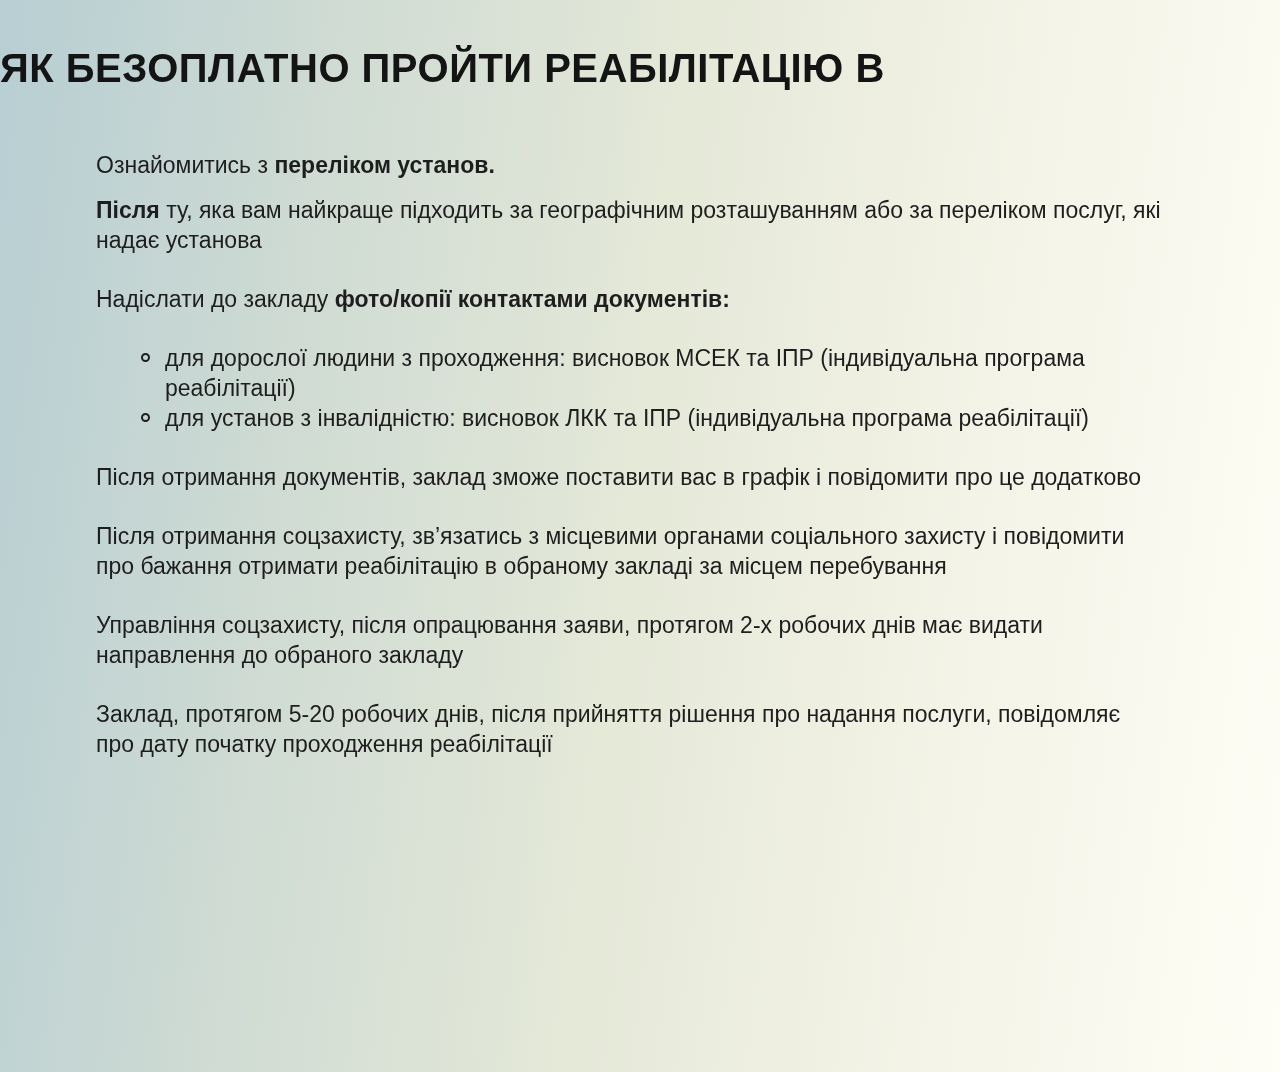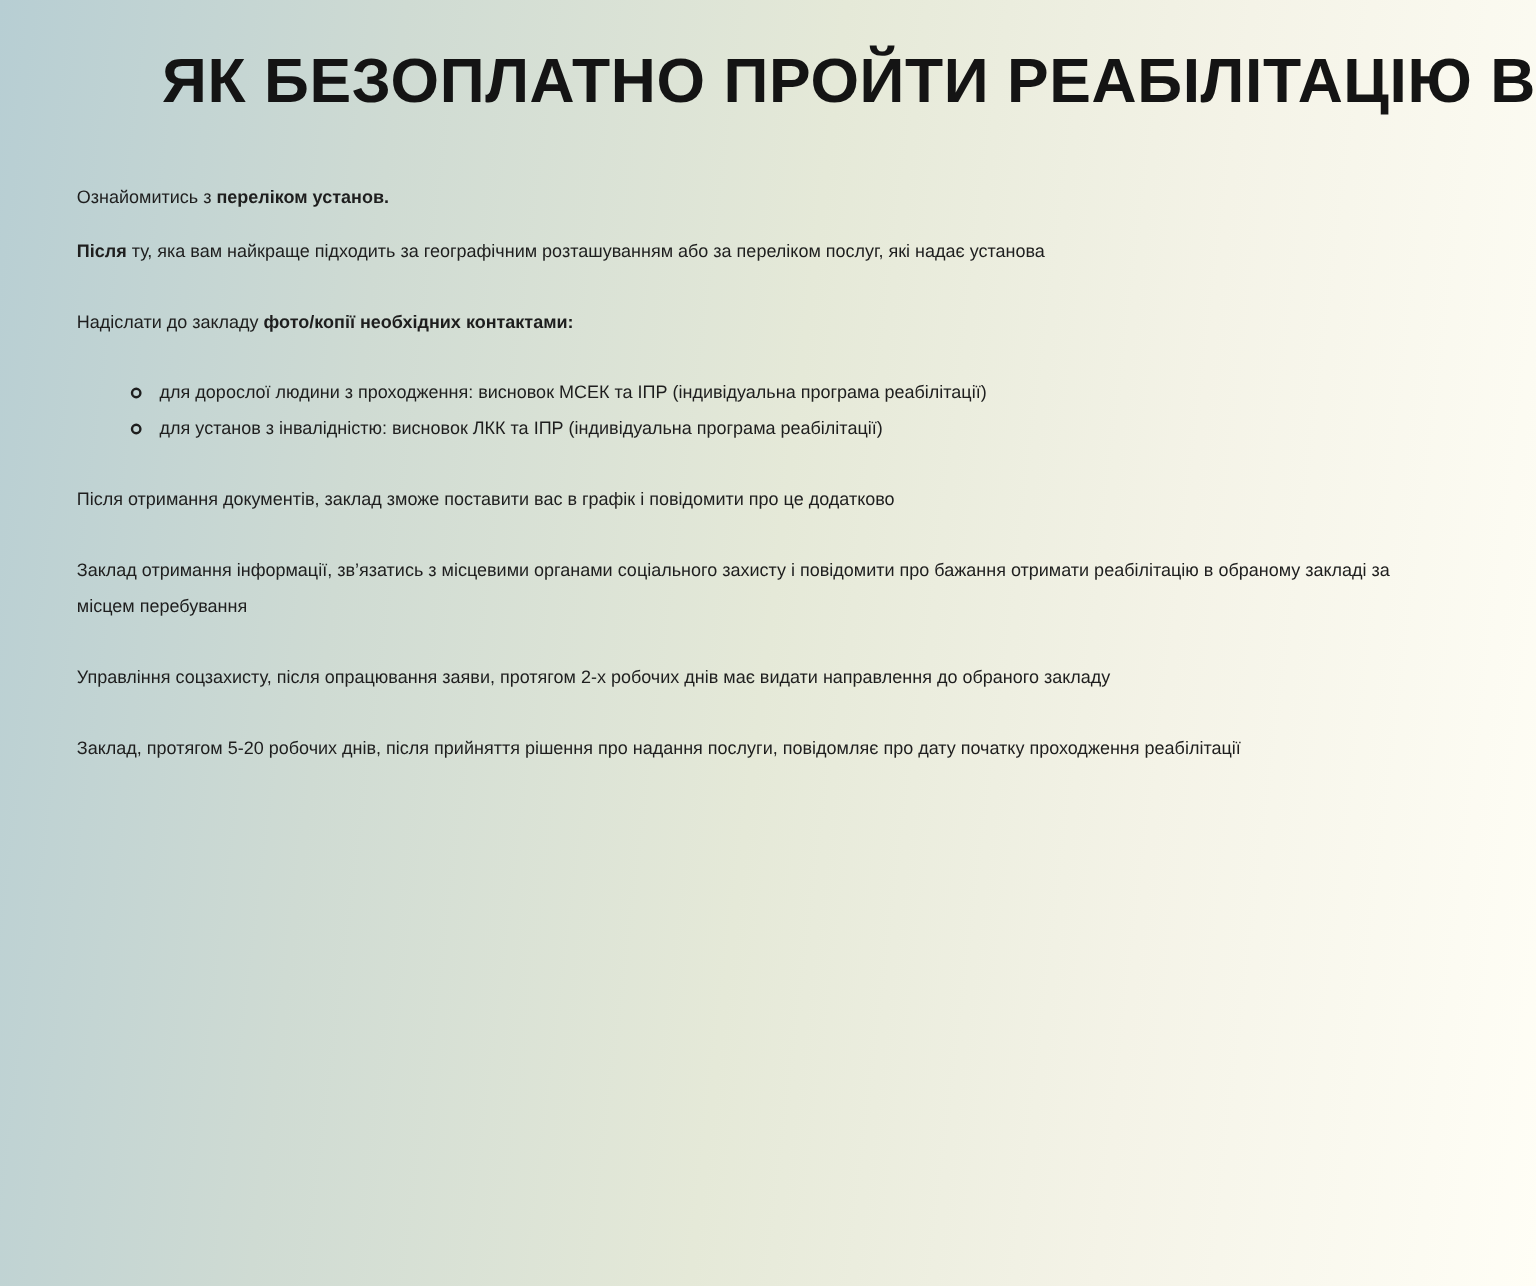--- a/index.html
+++ b/index.html
@@ -20,31 +20,31 @@
       var(--bg-mid2) 50%,
       #f4f3e7 74%,
       var(--bg-right) 100%);
     color:var(--ink);
   }
   .poster{
     width:1280px;height:1072px;
     padding:42px 0 0 0;
   }
   .title{
-    text-align:right;
-    font-size:52px;
+    text-align:left;
+    font-size:40px;
     line-height:52px;
     font-weight:800;
     letter-spacing:0.5px;
     color:var(--title-ink);
   }
   .content{
     margin-top:56px;
-    padding:0 118px 0 64px;
-    font-size:15px;
+    padding:0 118px 0 96px;
+    font-size:23px;
     line-height:30px;
   }
   .para{margin-bottom:29px;}
   .para.tight{margin-bottom:15px;}
   .para b{font-weight:700;}
   .doc-list{
     list-style:none;
     margin:0 0 29px 0;
     padding-left:45px;
   }
@@ -72,35 +72,35 @@
     <div>ЯК БЕЗОПЛАТНО ПРОЙТИ РЕАБІЛІТАЦІЮ В</div>
   </h1>
 
   <div class="content">
 
     <p class="para tight">Ознайомитись з <b>переліком установ.</b></p>
 
     <p class="para"><b>Після</b> ту, яка вам найкраще підходить за географічним розташуванням або за переліком послуг, які надає установа</p>
 
 
-    <p class="para">Надіслати до закладу <b>фото/копії необхідних контактами:</b></p>
+    <p class="para">Надіслати до закладу <b>фото/копії контактами документів:</b></p>
 
     <ul class="doc-list">
       <li class="doc-item">
         <span class="ring"></span>
         <span class="doc-text">для дорослої людини з проходження: висновок МСЕК та ІПР (індивідуальна програма реабілітації)</span>
       </li>
       <li class="doc-item">
         <span class="ring"></span>
         <span class="doc-text">для установ з інвалідністю: висновок ЛКК та ІПР (індивідуальна програма реабілітації)</span>
       </li>
     </ul>
 
     <p class="para">Після отримання документів, заклад зможе поставити вас в графік і повідомити про це додатково</p>
 
-    <p class="para">Заклад отримання інформації, зв’язатись з місцевими органами соціального захисту і повідомити про бажання отримати реабілітацію в обраному закладі за місцем перебування</p>
+    <p class="para">Після отримання соцзахисту, зв’язатись з місцевими органами соціального захисту і повідомити про бажання отримати реабілітацію в обраному закладі за місцем перебування</p>
 
     <p class="para">Управління соцзахисту, після опрацювання заяви, протягом 2-х робочих днів має видати направлення до обраного закладу</p>
 
     <p class="para">Заклад, протягом 5-20 робочих днів, після прийняття рішення про надання послуги, повідомляє про дату початку проходження реабілітації</p>
 
   </div>
 </div>
 
 </body></html>

